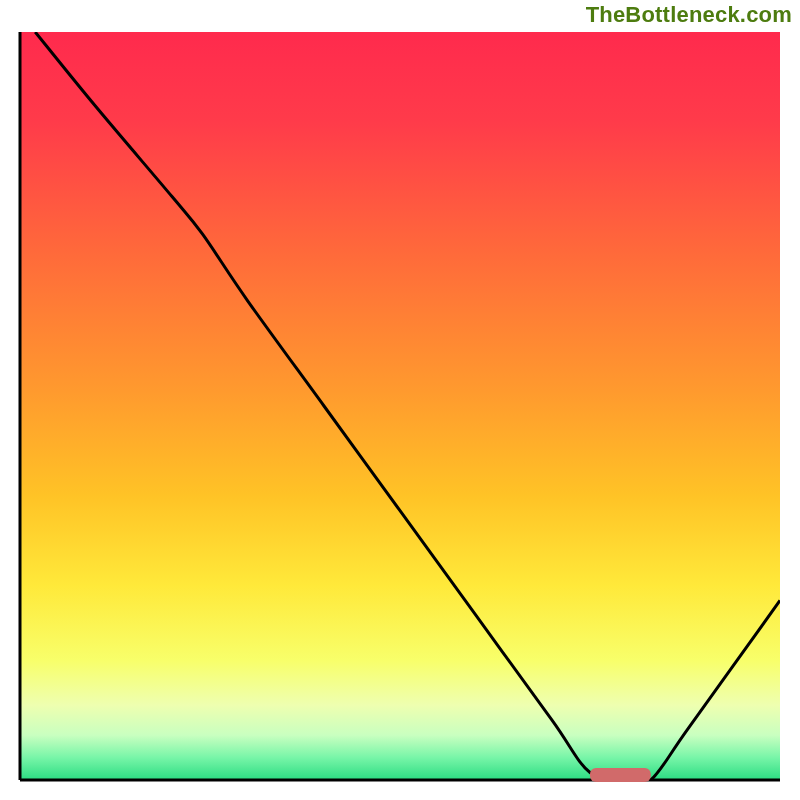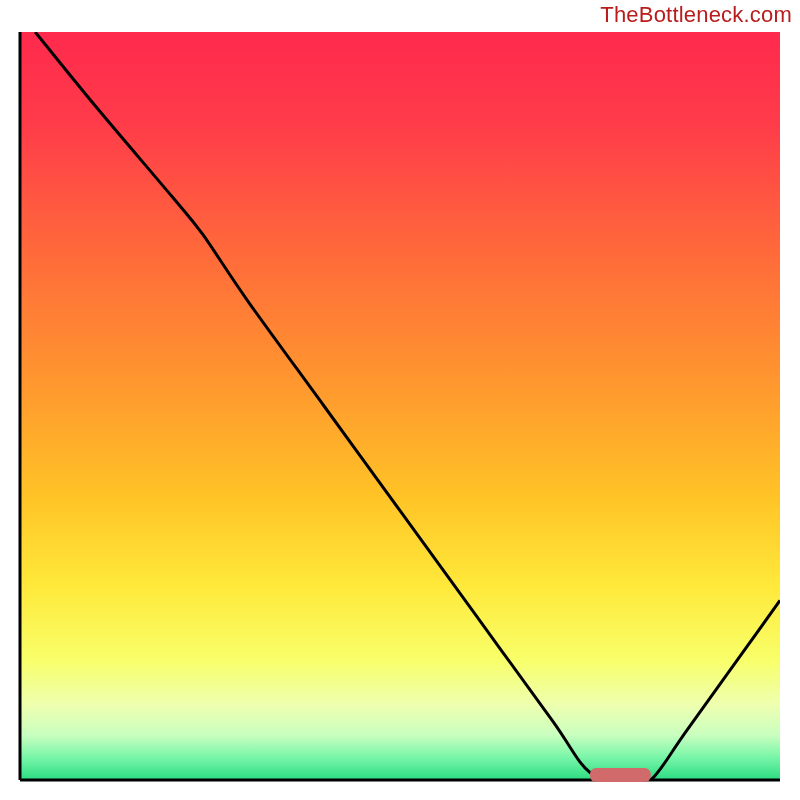--- a/index.html
+++ b/index.html
@@ -9,22 +9,22 @@
     width: 800px;
     height: 800px;
     background: #fff;
   }
   .attribution {
     position: absolute;
     top: 2px;
     right: 8px;
     font-family: Arial, Helvetica, sans-serif;
     font-size: 22px;
-    font-weight: 400;
-    color: #b91c1c;
+    font-weight: 700;
+    color: #4d7c0f;
     letter-spacing: 0.2px;
   }
   svg.chart {
     position: absolute;
     left: 0;
     top: 0;
     width: 800px;
     height: 800px;
   }
 </style>

